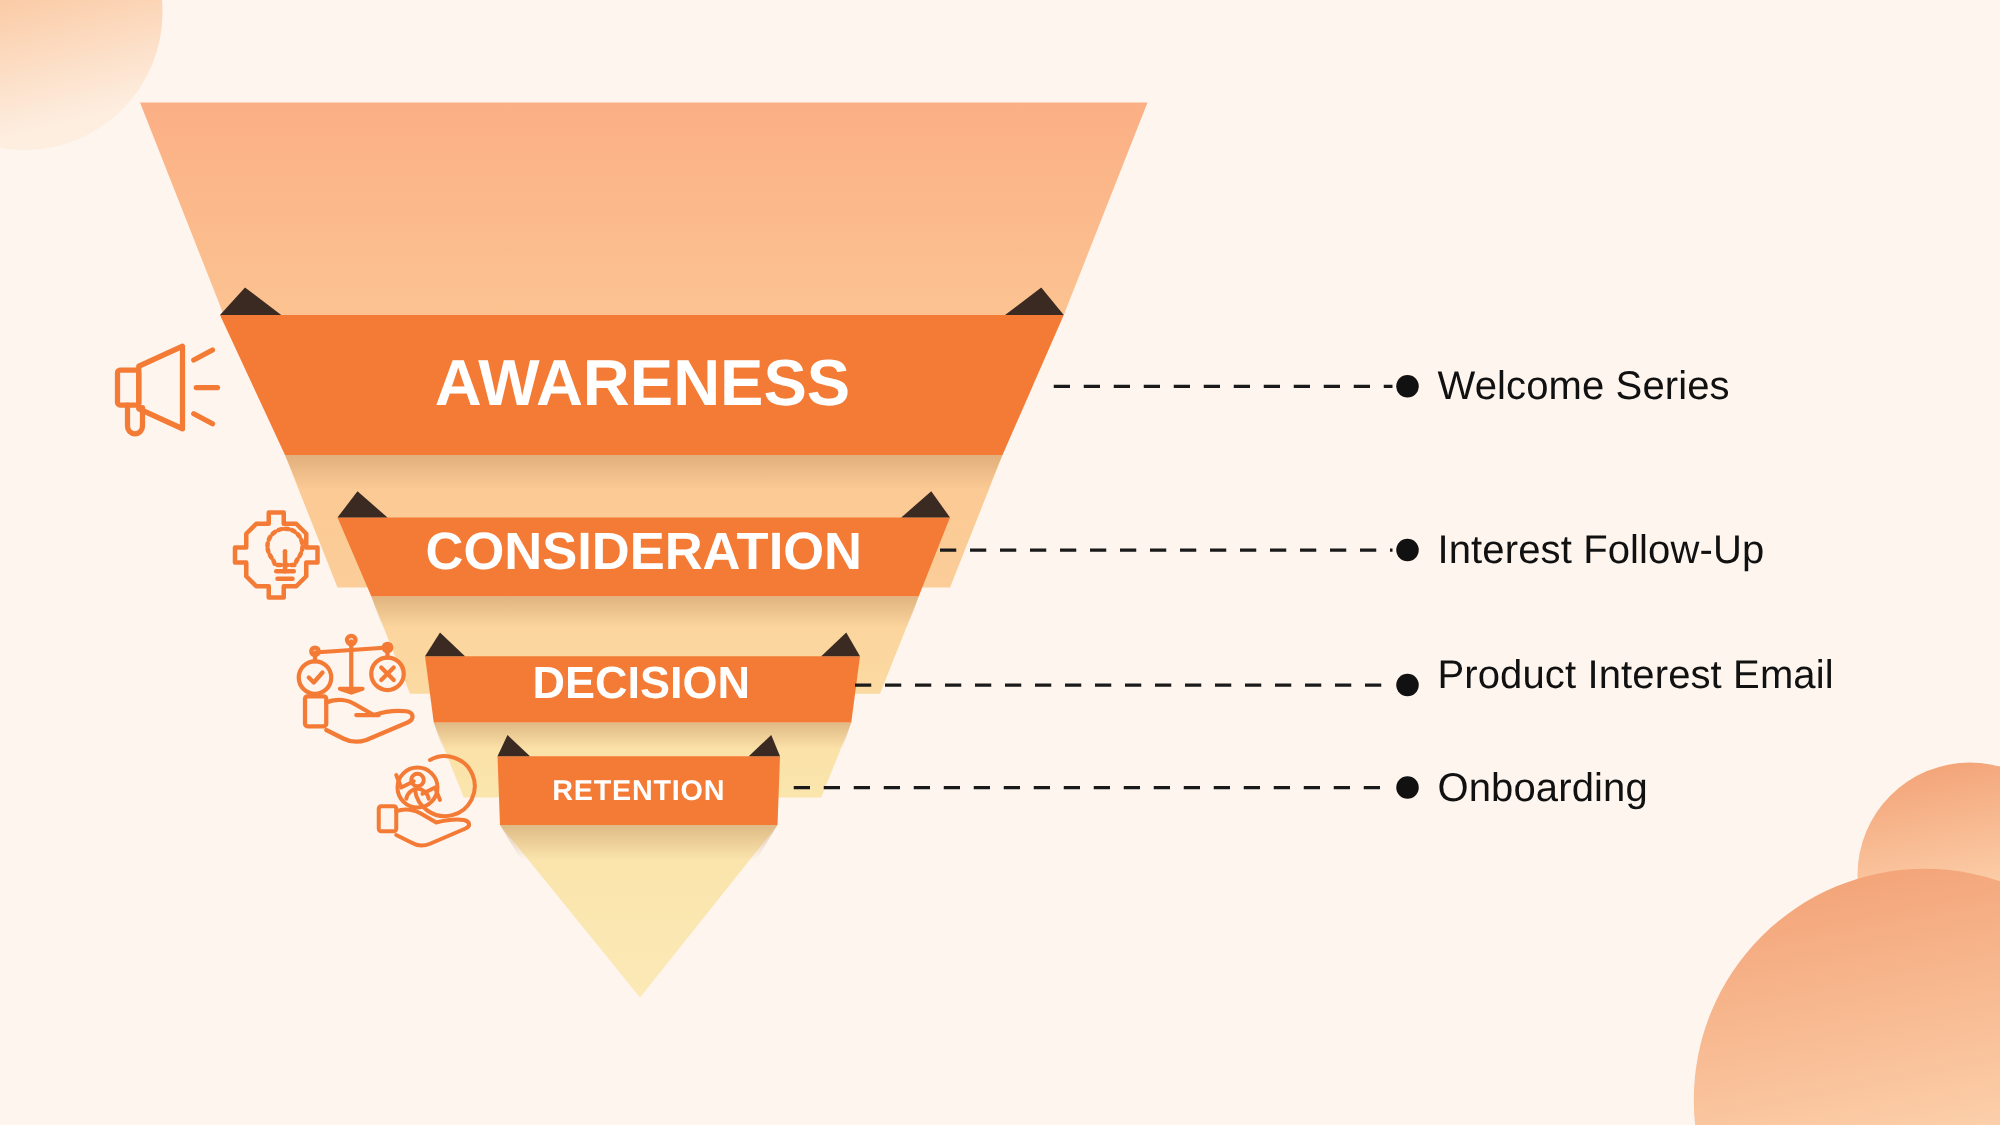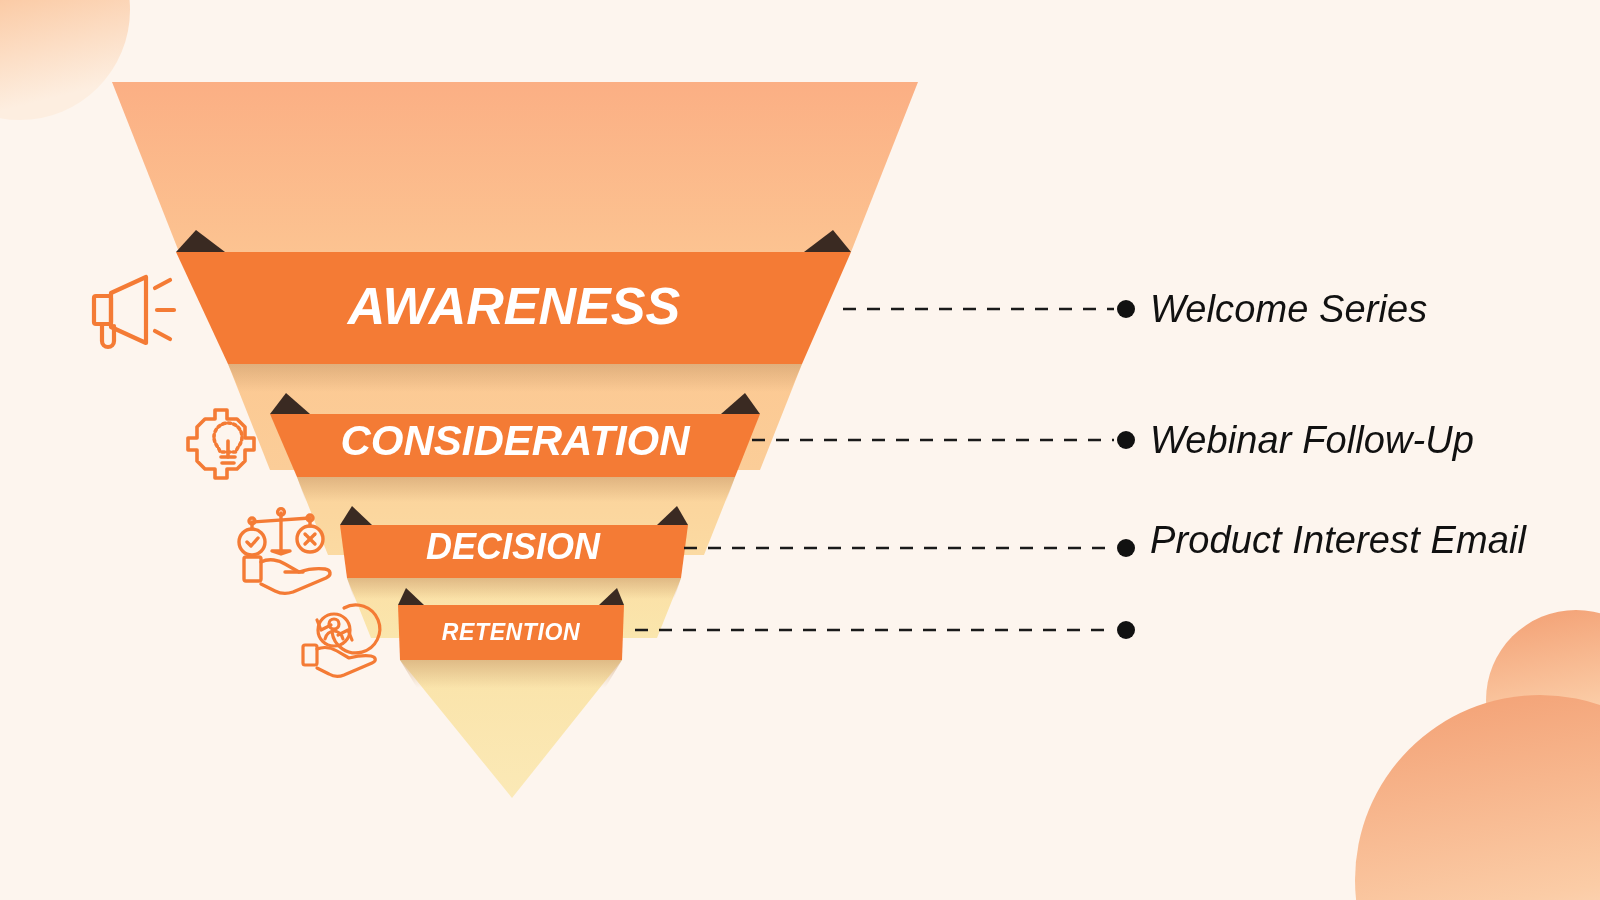--- a/index.html
+++ b/index.html
@@ -1,26 +1,26 @@
 <!DOCTYPE html>
 <html><head>
 <meta charset="utf-8">
 <style>
   html,body{margin:0;padding:0;}
   body{
     width:1600px;height:900px;overflow:hidden;position:relative;
     background:#FDF5EE;
     font-family:"Liberation Sans", sans-serif;
   }
-  #stage{position:absolute;inset:0;width:1441px;height:900px;font-style:italic;}
+  #stage{position:absolute;inset:0;width:1441px;height:900px;}
   svg.layer{position:absolute;left:0;top:0;width:1600px;height:900px;}
   .label-col{position:absolute;left:1150px;top:0;width:450px;height:900px;}
   .callout-text{
     position:absolute;left:0;
-    font-size:38px;color:#111111;
+    font-size:32px;color:#111111;
     font-family:"Liberation Sans", sans-serif;
     letter-spacing:0.1px;white-space:nowrap;
     transform:translateY(-50%);
   }
   .stage-label{
     fill:#ffffff;font-family:"Liberation Sans", sans-serif;
     font-weight:bold;text-anchor:middle;dominant-baseline:middle;
   }
 </style>
 </head>
@@ -170,17 +170,18 @@
     <g fill="#111111">
       <circle cx="1126" cy="309" r="9"></circle>
       <circle cx="1126" cy="440" r="9"></circle>
       <circle cx="1126" cy="548" r="9"></circle>
       <circle cx="1126" cy="630" r="9"></circle>
     </g>
   </svg>
 
   <div class="label-col">
     <div class="callout-text" style="top:309px">Welcome Series</div>
-    <div class="callout-text" style="top:440px">Webinar Follow-Up</div>
+    <div class="callout-text" style="top:440px">Interest Follow-Up</div>
     <div class="callout-text" style="top:540px">Product Interest Email</div>
+    <div class="callout-text" style="top:630px">Onboarding</div>
   </div>
 
 </div>
 
 </body></html>

